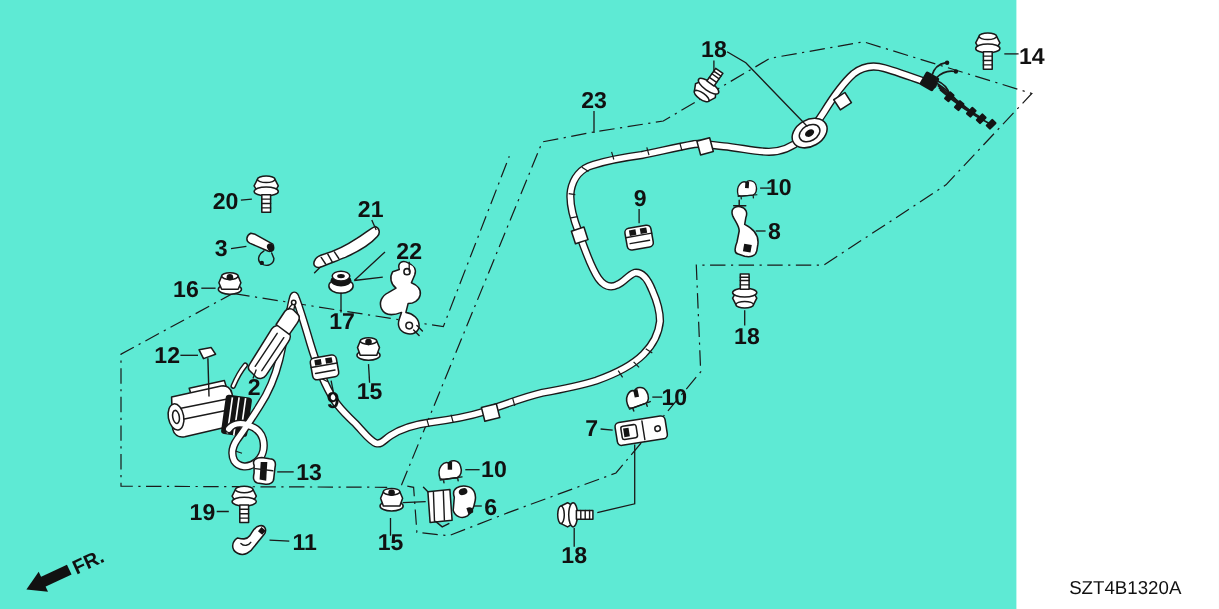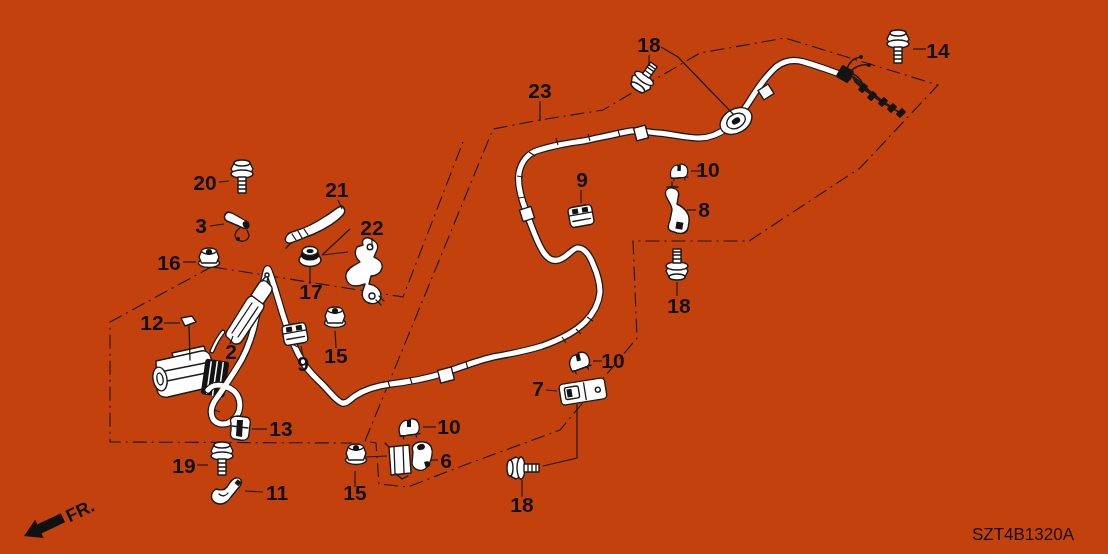--- a/index.html
+++ b/index.html
@@ -1,17 +1,17 @@
 <!DOCTYPE html>
 <html><head>
 <meta charset="utf-8">
 <style>
   html,body{margin:0;padding:0;background:#ffffff;}
   body{width:1108px;height:554px;overflow:hidden;font-family:"Liberation Sans",sans-serif;}
-  #stage{position:relative;width:1108px;height:554px;background:#c2410c;}
+  #stage{position:relative;width:924px;height:554px;background:#5eead4;}
   svg{display:block}
   .callout{font-family:"Liberation Sans",sans-serif;font-size:21px;font-weight:600;fill:#111;text-anchor:middle;}
   .code{font-family:"Liberation Sans",sans-serif;font-size:17px;font-weight:400;fill:#111;text-anchor:end;}
   .frtxt{font-family:"Liberation Sans",sans-serif;font-size:18px;font-weight:700;fill:#111;}
   .ln{stroke:#1a1a1a;stroke-width:1.2;fill:none;}
   .phantom{stroke:#1a1a1a;stroke-width:1.1;fill:none;stroke-dasharray:14 5 2 5;}
   .tube-out{stroke:#1a1a1a;stroke-width:7.5;fill:none;stroke-linecap:round;stroke-linejoin:round;}
   .tube-in{stroke:#ffffff;stroke-width:5;fill:none;stroke-linecap:round;stroke-linejoin:round;}
   .part{stroke:#1a1a1a;stroke-width:1.4;fill:#ffffff;stroke-linejoin:round;}
   .partln{stroke:#1a1a1a;stroke-width:1.3;fill:none;stroke-linecap:round;}

